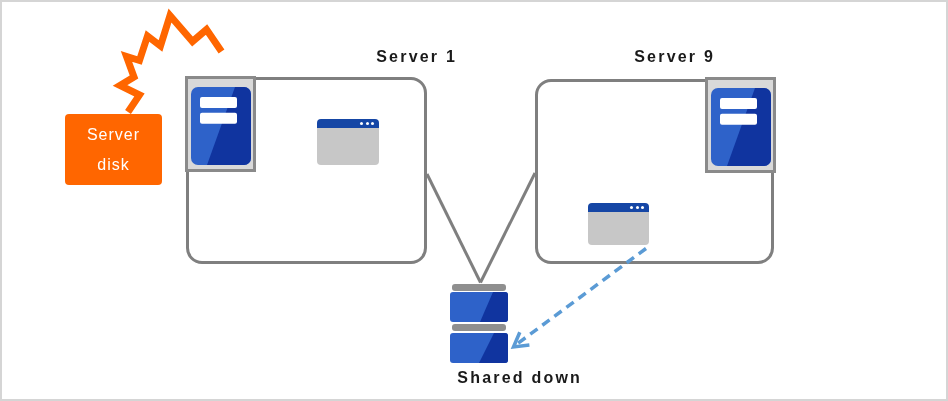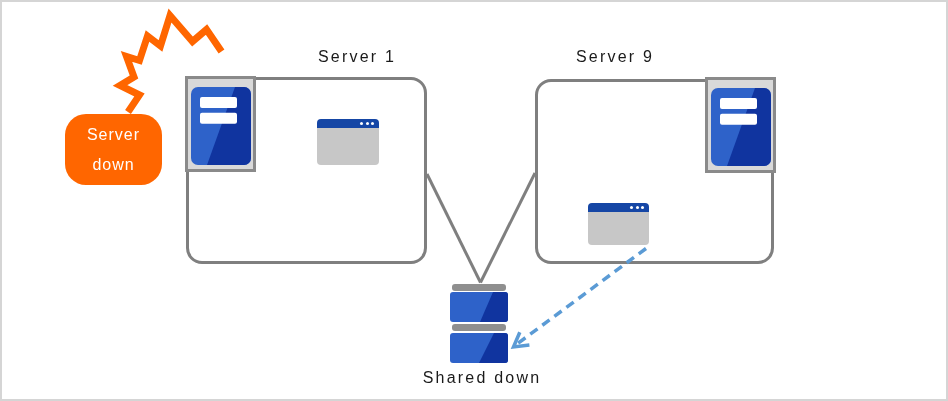--- a/index.html
+++ b/index.html
@@ -14,43 +14,43 @@
   }
   #box1{left:184px;top:75px;width:241px;height:187px;}
   #box2{left:533px;top:77px;width:239px;height:185px;}
   .icon-panel{
     position:absolute;width:71px;height:96px;background:#D9D9D9;
     border:3px solid #8A8A8A;box-sizing:border-box;z-index:2;
   }
   #icon-panel-1{left:183px;top:74px;}
   #icon-panel-2{left:703px;top:75px;}
   .label{
-    position:absolute;width:200px;text-align:center;color:#1A1A1A;
-    font-size:16px;letter-spacing:2.2px;white-space:nowrap;z-index:2;line-height:20px;
+    position:absolute;width:200px;text-align:right;color:#1A1A1A;
+    font-size:16px;letter-spacing:2.2px;white-space:nowrap;z-index:2;line-height:20px;font-weight:bold;
   }
   #label-server1{left:255px;top:45px;}
   #label-server2{left:513px;top:45px;}
   #label-appA{left:243px;top:90px;}
   #label-appB{left:516px;top:175px;}
   #label-disk{left:380px;top:366px;}
   .appwin{
     position:absolute;border-radius:4px;overflow:hidden;z-index:2;
     display:flex;flex-direction:column;
   }
   #appwin-a{left:315px;top:117px;width:62px;height:46px;}
   #appwin-b{left:586px;top:201px;width:61px;height:42px;}
   .titlebar{
     height:9px;background:#1546A5;display:flex;align-items:center;
     justify-content:flex-end;gap:2.5px;padding-right:5px;flex:0 0 auto;
   }
   .dot{width:3px;height:3px;border-radius:50%;background:#ffffff;flex:0 0 auto;}
   .winbody{flex:1 1 auto;background:#C7C7C7;}
   .badge{
     position:absolute;left:63px;top:112px;width:97px;height:71px;
-    background:#FF6600;border-radius:21px;color:#ffffff;z-index:2;
+    background:#FF6600;border-radius:4px;color:#ffffff;z-index:2;
     display:flex;flex-direction:column;align-items:center;justify-content:center;
     font-size:16px;line-height:30px;letter-spacing:1px;
   }
   .disk-svg{position:absolute;left:447px;top:280px;z-index:2;}
   .overlay{position:absolute;left:0;top:0;z-index:3;pointer-events:none;}
 </style>
 </head>
 <body>
 
 <div class="canvas">
@@ -105,21 +105,21 @@
     <div class="titlebar">
       <div class="dot"></div>
       <div class="dot"></div>
       <div class="dot"></div>
     </div>
     <div class="winbody"></div>
   </div>
 
   <div class="badge">
     <span>Server</span>
-    <span>down</span>
+    <span>disk</span>
   </div>
 
   <svg class="disk-svg" width="60" height="84" viewBox="0 0 60 84">
     <defs>
       <clipPath id="diskclip1">
           <rect x="1" y="10" width="58" height="30" rx="3"></rect>
         </clipPath>
       <clipPath id="diskclip2">
           <rect x="1" y="51" width="58" height="30" rx="3"></rect>
         </clipPath>

